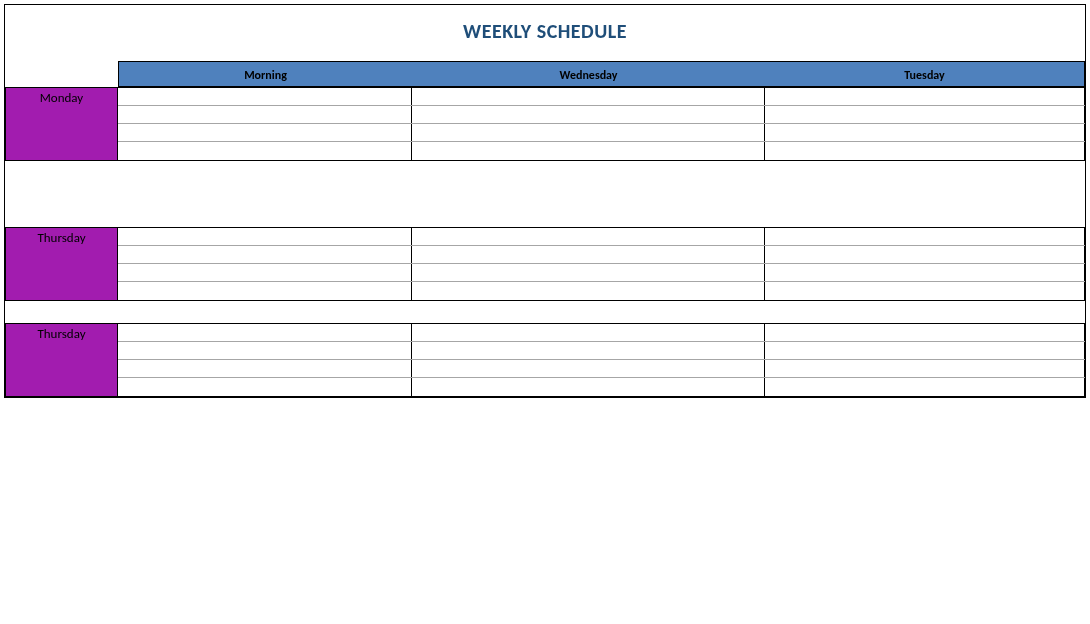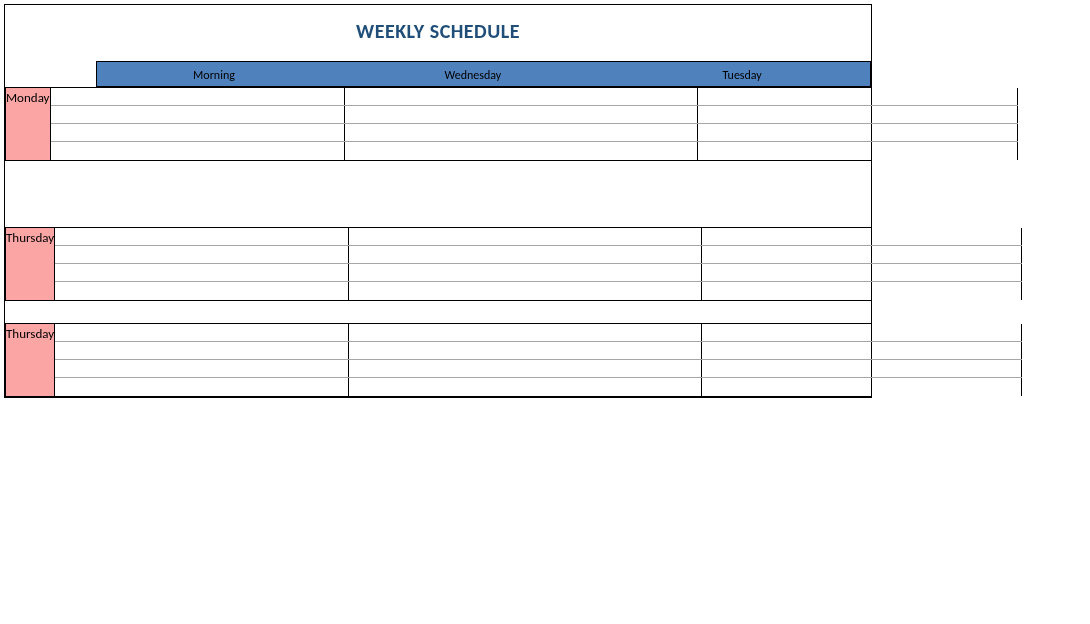--- a/index.html
+++ b/index.html
@@ -6,21 +6,21 @@
       box-sizing: border-box;
       margin: 0;
       padding: 0;
     }
     body {
       font-family: Calibri, Arial, sans-serif;
       background: #fff;
       padding: 4px;
     }
     .container {
-      width: 868px;
+      width: 1082px;
       border: 1px solid #000;
       background: #fff;
     }
     .title {
       text-align: center;
       color: #1f4e79;
       font-size: 20px;
       font-weight: bold;
       padding: 14px 0 18px 0;
       letter-spacing: 0.5px;
@@ -29,21 +29,21 @@
       display: flex;
       height: 26px;
     }
     .header-spacer {
       width: 113px;
       background: #fff;
     }
     .header-cell {
       background: #4f81bd;
       color: #000;
-      font-weight: normal;
+      font-weight: bold;
       font-size: 12px;
       text-align: center;
       line-height: 26px;
       border-top: 1px solid #000;
       border-bottom: 1px solid #000;
     }
     .header-cell.morning {
       width: 294px;
       border-left: 1px solid #000;
     }
@@ -54,21 +54,21 @@
       width: 320px;
       border-right: 1px solid #000;
     }
     .day-block {
       display: flex;
       border-top: 1px solid #000;
       border-bottom: 1px solid #000;
     }
     .day-label {
       width: 113px;
-      background: #fca5a5;
+      background: #a21caf;
       color: #000;
       font-size: 13px;
       text-align: center;
       padding-top: 2px;
       border-left: 1px solid #000;
       border-right: 1px solid #000;
     }
     .day-grid {
       flex: 1;
       display: flex;

